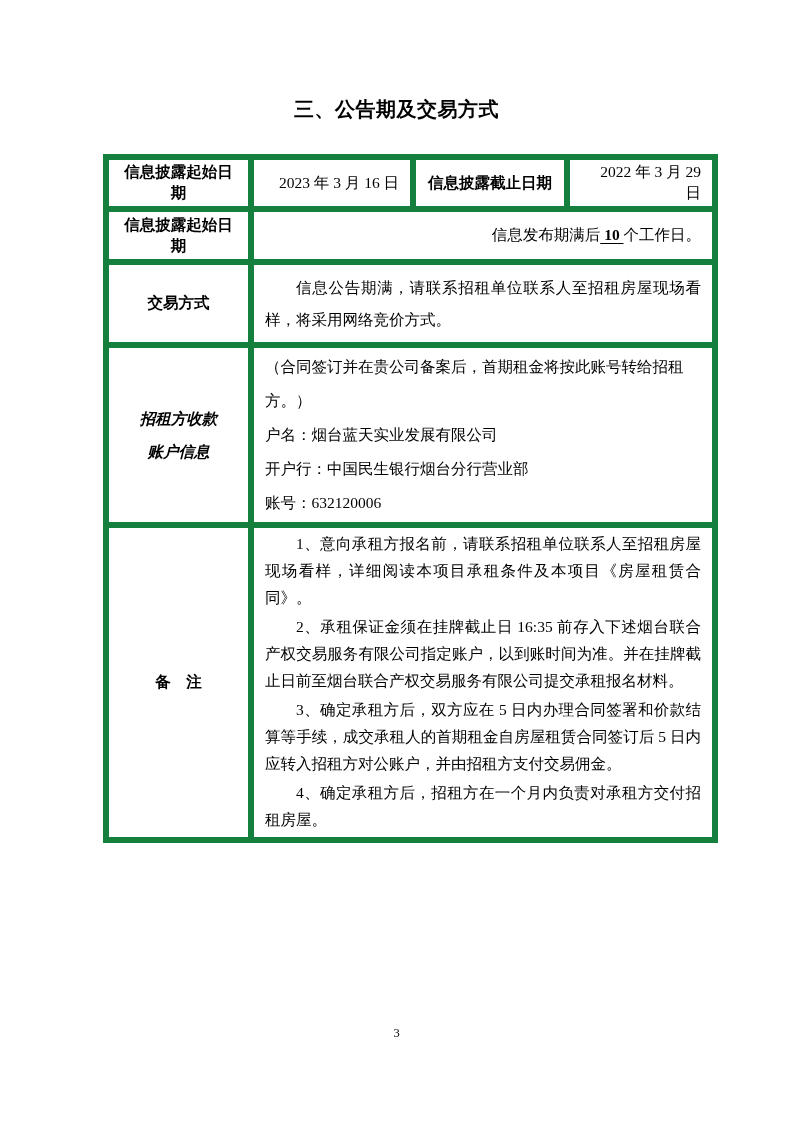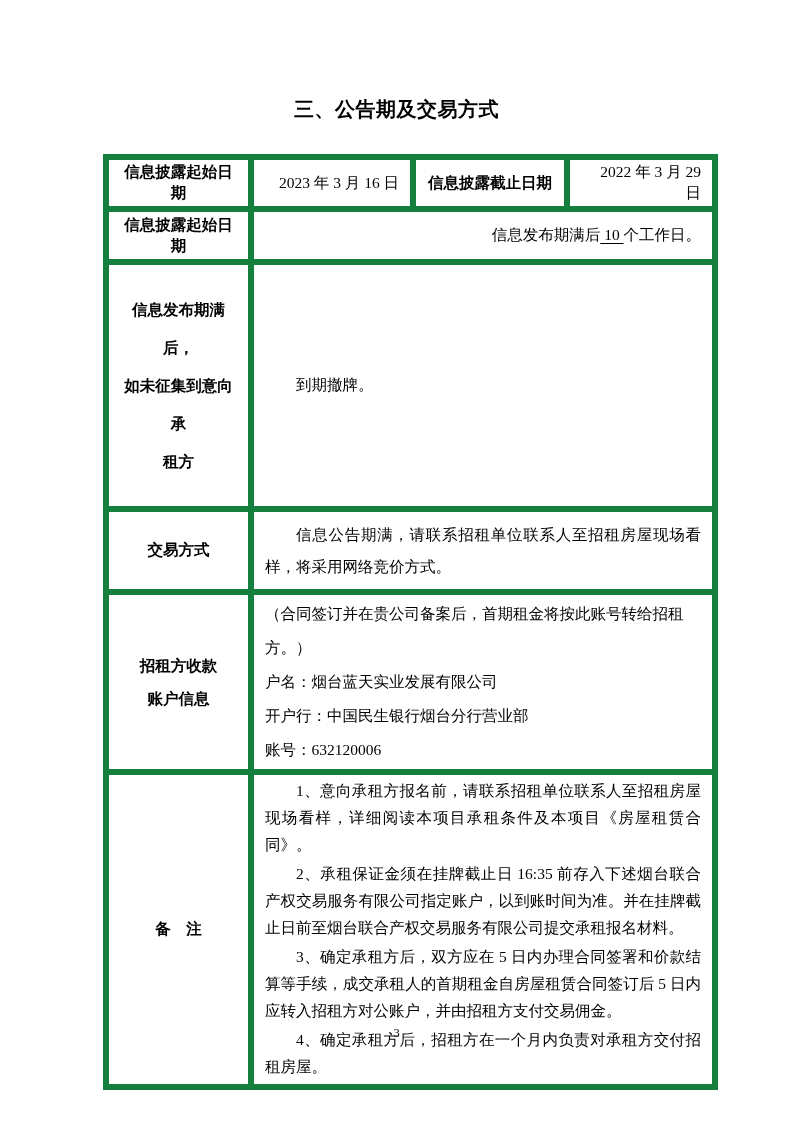--- a/index.html
+++ b/index.html
@@ -42,22 +42,22 @@
     overflow: hidden;
   }
   td.lbl {
     font-weight: bold;
     text-align: center;
     padding: 2px 6px;
   }
   td.c { text-align: right; }
   .prelines { white-space: pre-line; }
   .lbl-tall { line-height: 38px; }
-  .lbl-two { line-height: 33px; }
-  .u { text-decoration: underline; text-underline-offset: 3px; }
+  .lbl-two { line-height: 33px; font-style: italic; }
+  .u { text-decoration: underline; text-underline-offset: 3px; font-weight: bold; }
   td.cell-withdraw {
     padding: 2px 14px 2px 10px;
     text-indent: 2em;
   }
   td.cell-method {
     padding: 2px 14px 2px 10px;
     line-height: 32px;
     text-indent: 2em;
     text-align: justify;
   }
@@ -102,26 +102,20 @@
       <td class="c">2022 年 3 月 29 日</td>
     </tr>
 
     <tr style="height:53px">
       <td class="lbl">信息披露起始日期</td>
       <td class="c" colspan="3">
         <span>信息发布期满后</span><span class="u"> 10 </span><span>个工作日。</span>
       </td>
     </tr>
 
-    <tr style="height:247px">
-      <td class="lbl lbl-tall prelines">信息发布期满后，
-如未征集到意向承
-租方</td>
-      <td class="cell-withdraw" colspan="3">到期撤牌。</td>
-    </tr>
 
     <tr style="height:83px">
       <td class="lbl">交易方式</td>
       <td class="cell-method" colspan="3">信息公告期满，请联系招租单位联系人至招租房屋现场看样，将采用网络竞价方式。</td>
     </tr>
 
     <tr style="height:154px">
       <td class="lbl lbl-two prelines">招租方收款
 账户信息</td>
       <td class="cell-acct" colspan="3">

